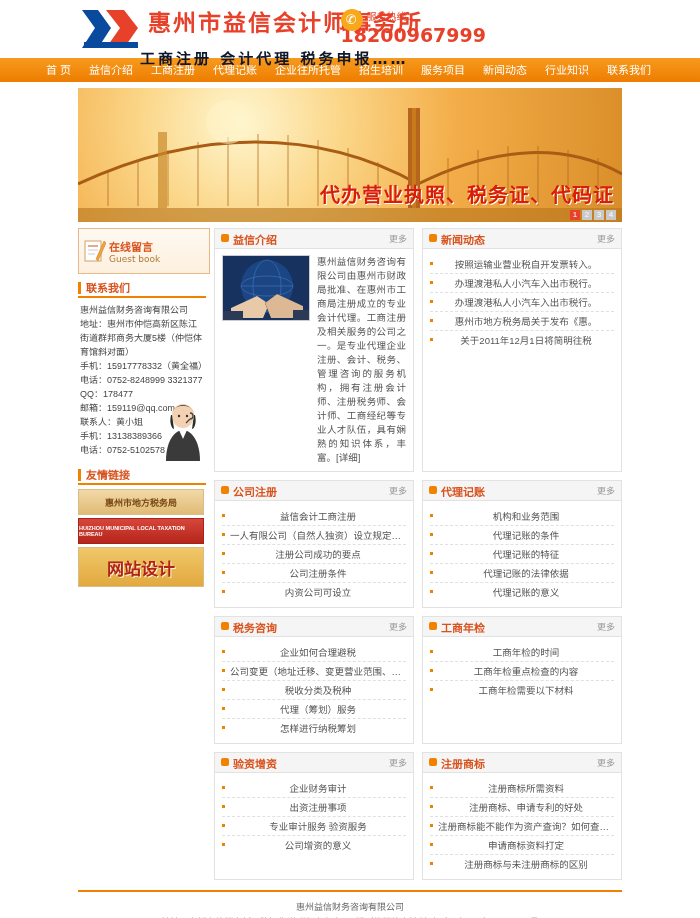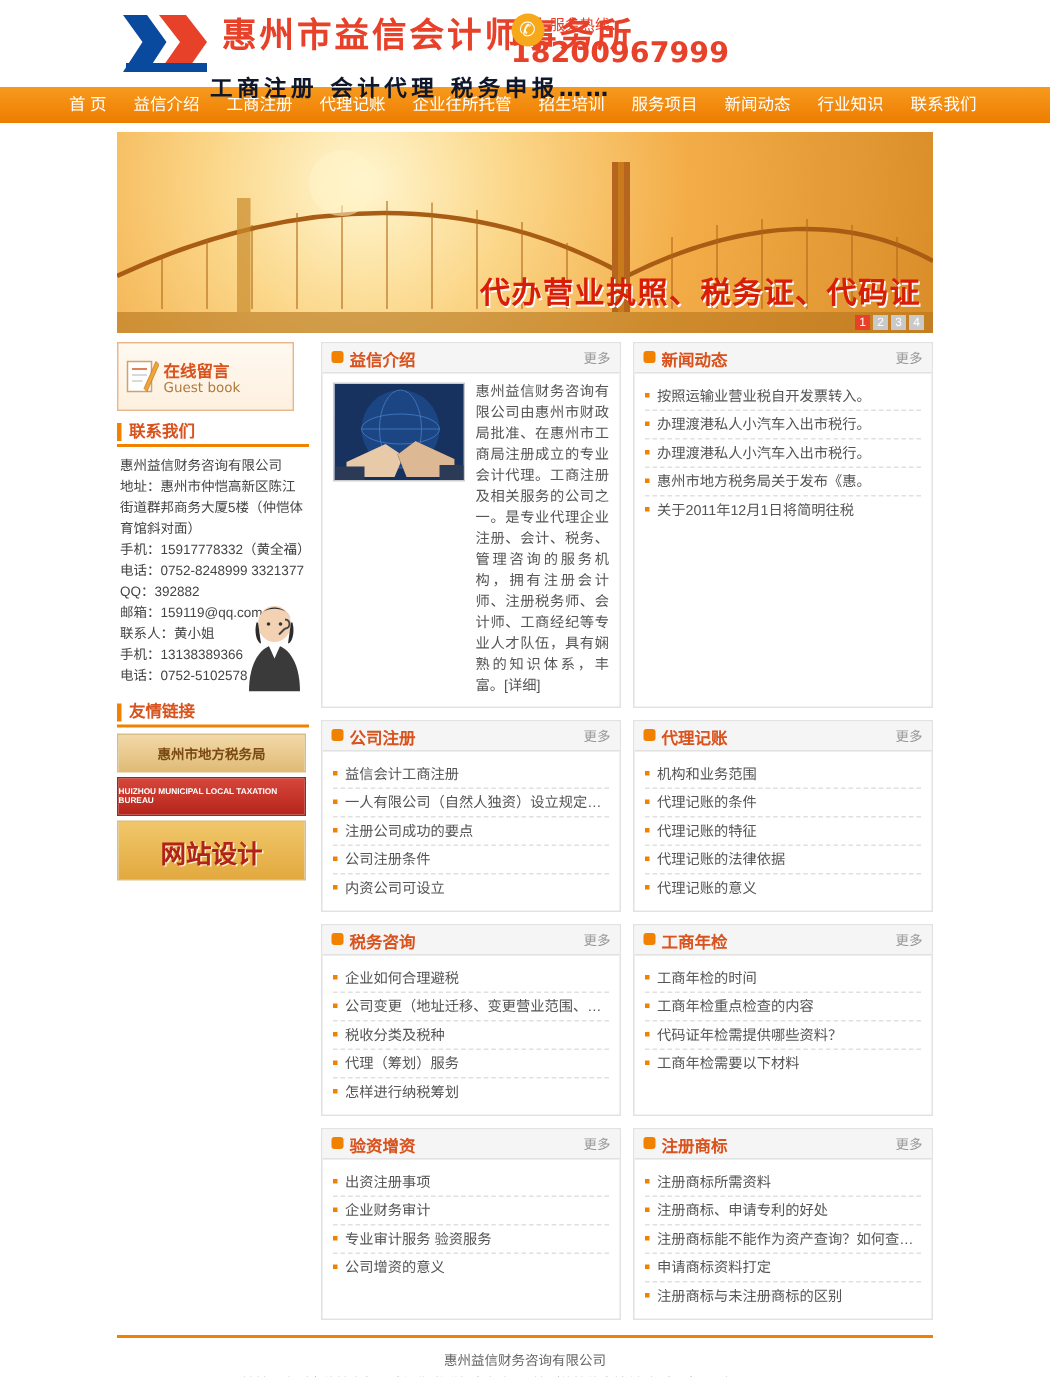--- a/index.html
+++ b/index.html
@@ -130,21 +130,21 @@
     padding-left: 12px; position:relative;
   }
   .panel-hd .t:before {
     content:""; position:absolute; left:0; top:3px;
     width:8px; height:8px; background:#f08200; border-radius:2px;
   }
   .panel-hd .more { font-size:9px; color:#999; cursor:pointer; }
 
   
   .guestbook {
-    width:118px; height:46px; margin-bottom:6px;
+    width:132px; height:46px; margin-bottom:6px;
     border:1px solid #e9b88a; background:linear-gradient(#fff9f1,#fdf0df);
     display:flex; align-items:center; padding-left:30px; position:relative;
   }
   .gb-icon { position:absolute; left:5px; top:8px; width:22px; height:26px; }
   .gb-t1 { font-size:11px; font-weight:bold; color:#d9531e; }
   .gb-t2 { font-size:9px; color:#b07a3a; font-family:"DejaVu Sans",sans-serif; }
 
   .side-sec { margin-bottom:6px; }
   .side-hd {
     height:18px; border-bottom:2px solid #f08200;
@@ -189,21 +189,21 @@
   }
   .intro-text {
     font-size:9.5px; line-height:14px; color:#555; text-align:justify;
   }
 
   ul.lst { list-style:none; margin:0; padding:0; }
   ul.lst li {
     font-size:9.5px; line-height:13px; color:#555;
     padding:2.5px 0 2.5px 8px;
     border-bottom:1px dashed #e0e0e0;
-    position:relative; white-space:nowrap; overflow:hidden; text-overflow:ellipsis;
+    position:relative; white-space:nowrap; overflow:hidden; text-overflow:ellipsis;text-align:center;
   }
   ul.lst li:before {
     content:""; position:absolute; left:0; top:7px;
     width:3px; height:3px; background:#f08200;
   }
   ul.lst li:last-child { border-bottom:none; }
 
   
   .foot-sep { width:544px; height:2px; background:#f08200; margin:10px auto 0 auto; }
   .footer {
@@ -306,21 +306,21 @@
 
       <div class="side-sec">
         <div class="side-hd">
           <span>联系我们</span>
         </div>
         <div class="contact-body">
           <p>惠州益信财务咨询有限公司</p>
           <p>地址：惠州市仲恺高新区陈江街道群邦商务大厦5楼（仲恺体育馆斜对面）</p>
           <p>手机：15917778332（黄全福）</p>
           <p>电话：0752-8248999 3321377</p>
-          <p>QQ：392882</p>
+          <p>QQ：178477</p>
           <p>邮箱：159119@qq.com</p>
           <p>联系人：黄小姐</p>
           <p>手机：13138389366</p>
           <p>电话：0752-5102578</p>
           <svg class="cs-girl" viewBox="0 0 46 62">
             <ellipse cx="23" cy="17" rx="11" ry="12" fill="#f3d2b3"></ellipse>
             <path d="M12 15 C12 4, 34 4, 34 15 C34 10, 28 6, 23 6 C18 6, 12 10, 12 15Z" fill="#2b2b2b"></path>
             <path d="M11 16 C9 24, 12 30, 14 30 L12 16Z" fill="#2b2b2b"></path>
             <path d="M35 16 C37 24, 34 30, 32 30 L34 16Z" fill="#2b2b2b"></path>
             <path d="M6 62 C6 40, 16 31, 23 31 C30 31, 40 40, 40 62 Z" fill="#3a3a3a"></path>
@@ -448,35 +448,34 @@
 
       <div class="panel p-half">
         <div class="panel-hd">
           <div class="t">工商年检</div>
           <div class="more">更多</div>
         </div>
         <div class="p-body">
           <ul class="lst">
             <li>工商年检的时间</li>
             <li>工商年检重点检查的内容</li>
-            <li>代码证年检需提供哪些资料？</li>
             <li>工商年检需要以下材料</li>
           </ul>
         </div>
       </div>
 
       <div class="panel p-half">
         <div class="panel-hd">
           <div class="t">验资增资</div>
           <div class="more">更多</div>
         </div>
         <div class="p-body">
           <ul class="lst">
+            <li>企业财务审计</li>
             <li>出资注册事项</li>
-            <li>企业财务审计</li>
             <li>专业审计服务 验资服务</li>
             <li>公司增资的意义</li>
           </ul>
         </div>
       </div>
 
       <div class="panel p-half">
         <div class="panel-hd">
           <div class="t">注册商标</div>
           <div class="more">更多</div>

